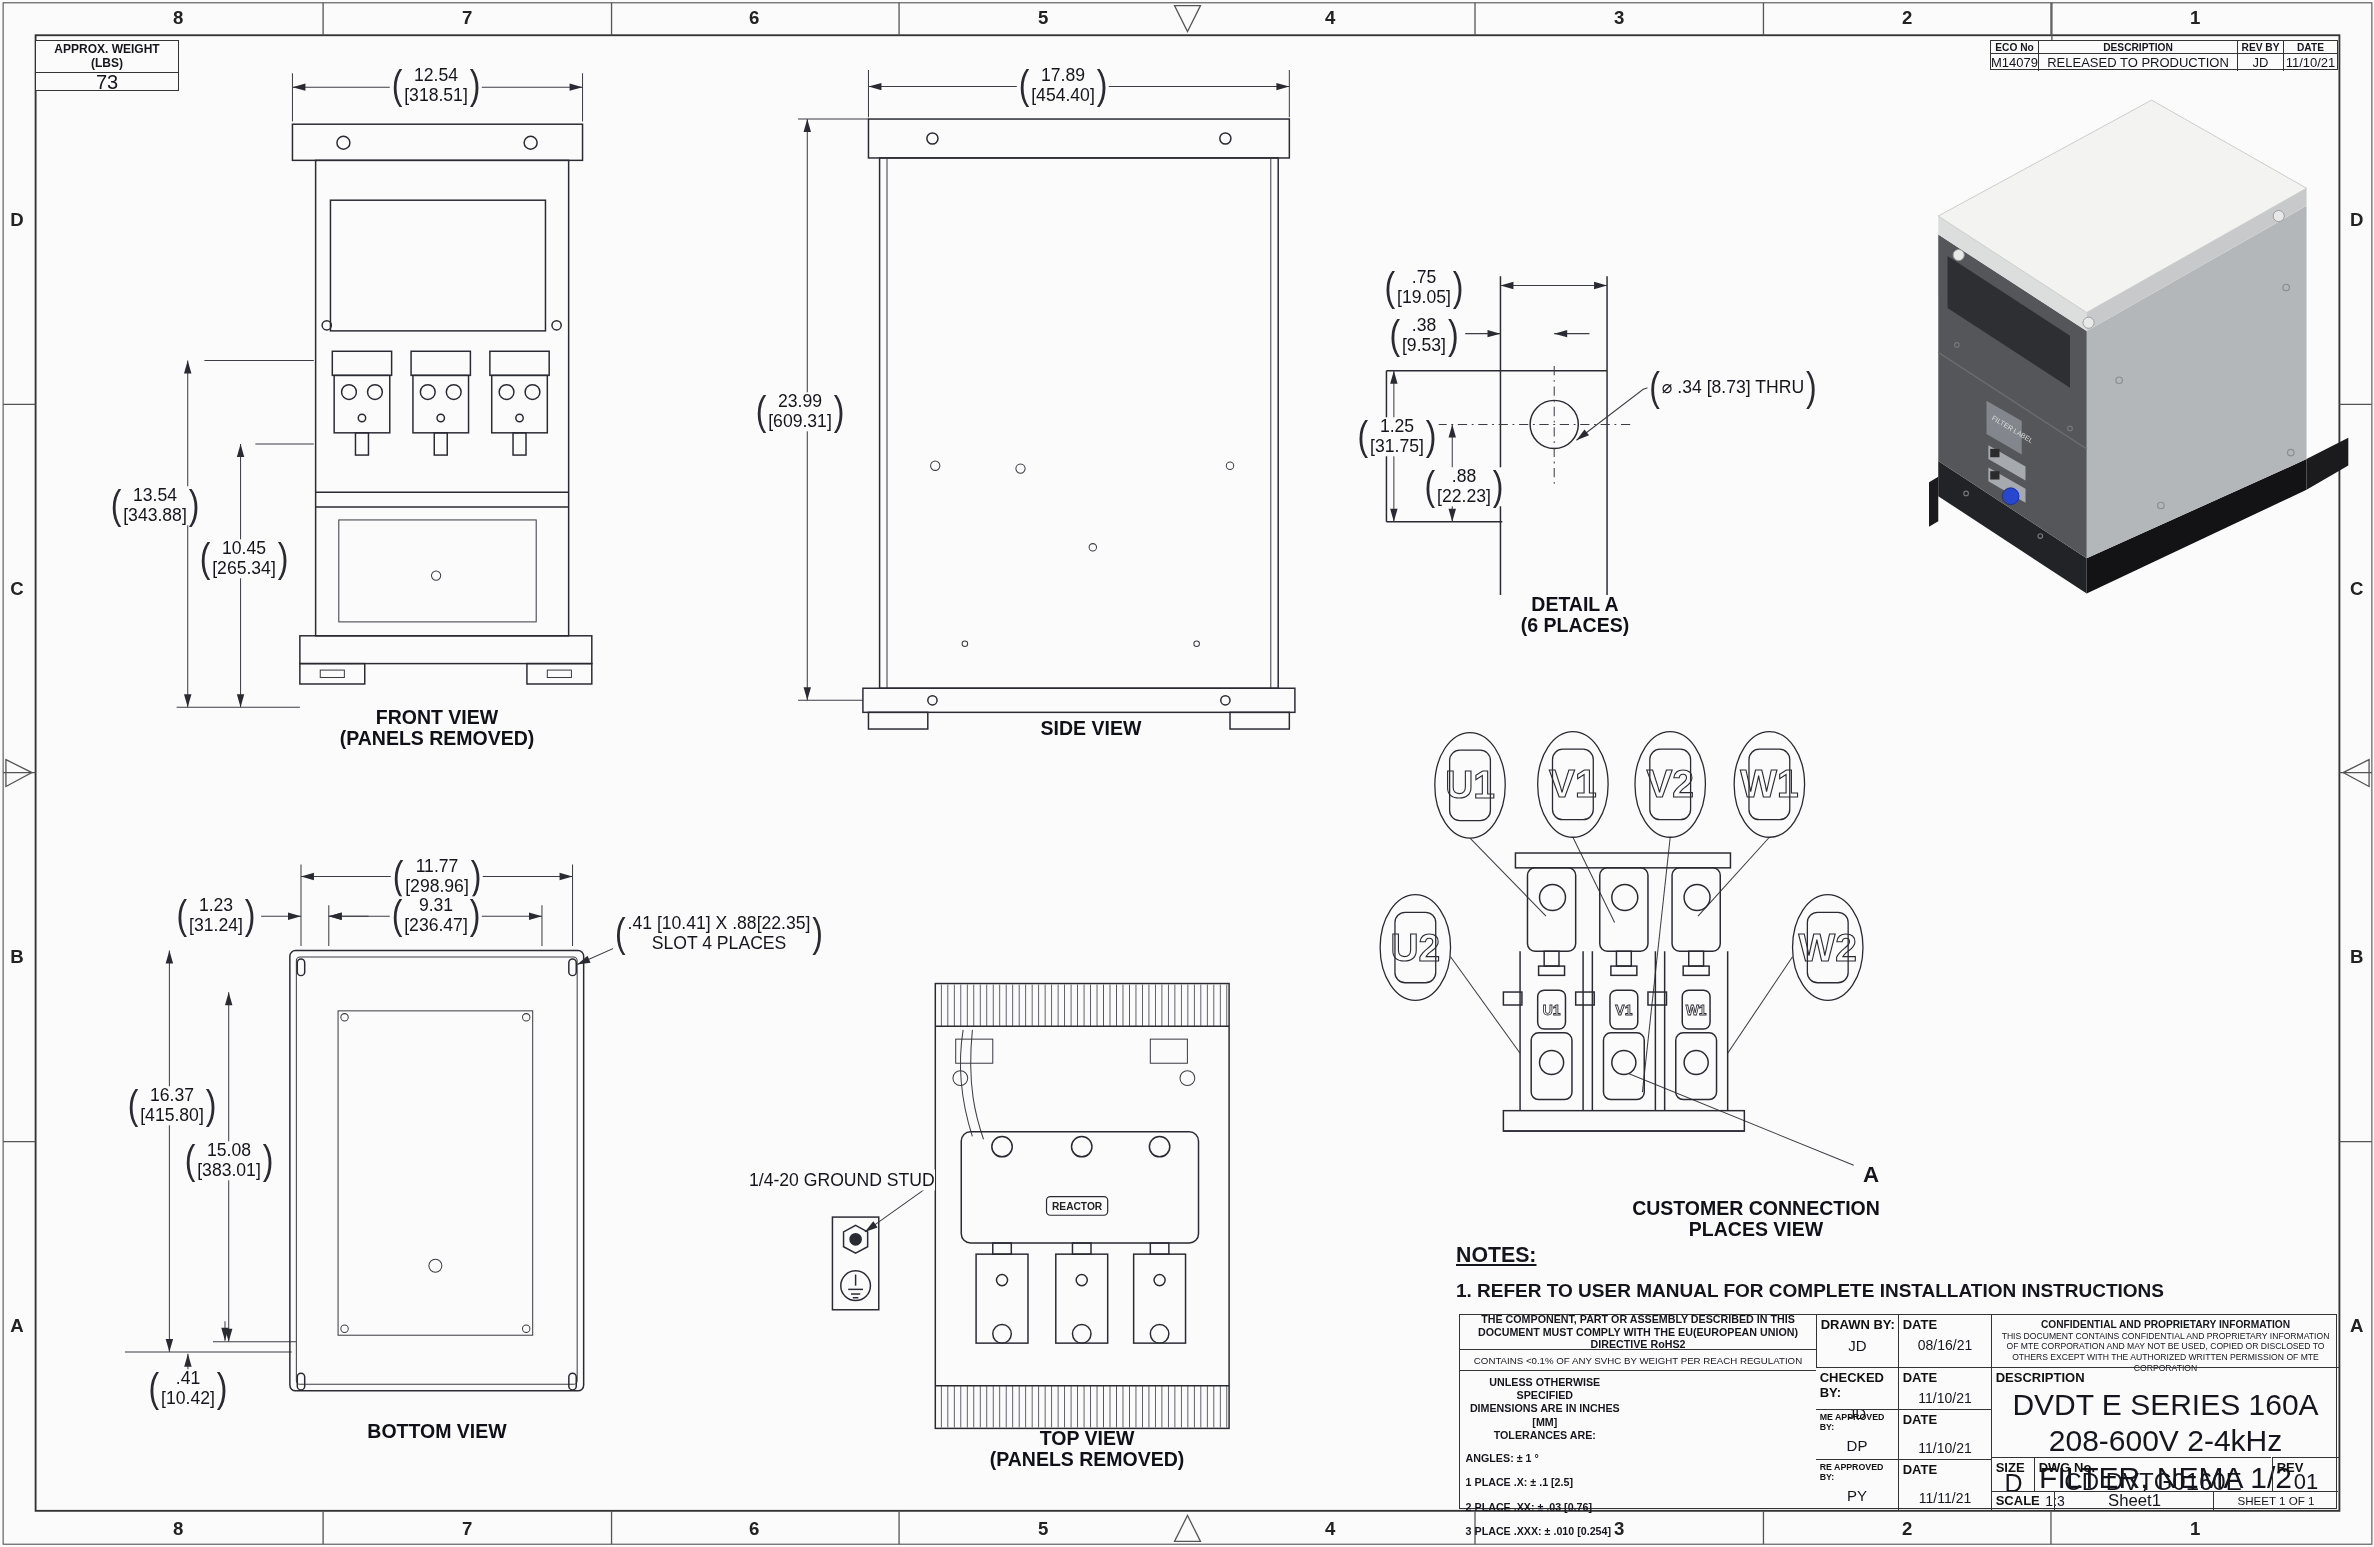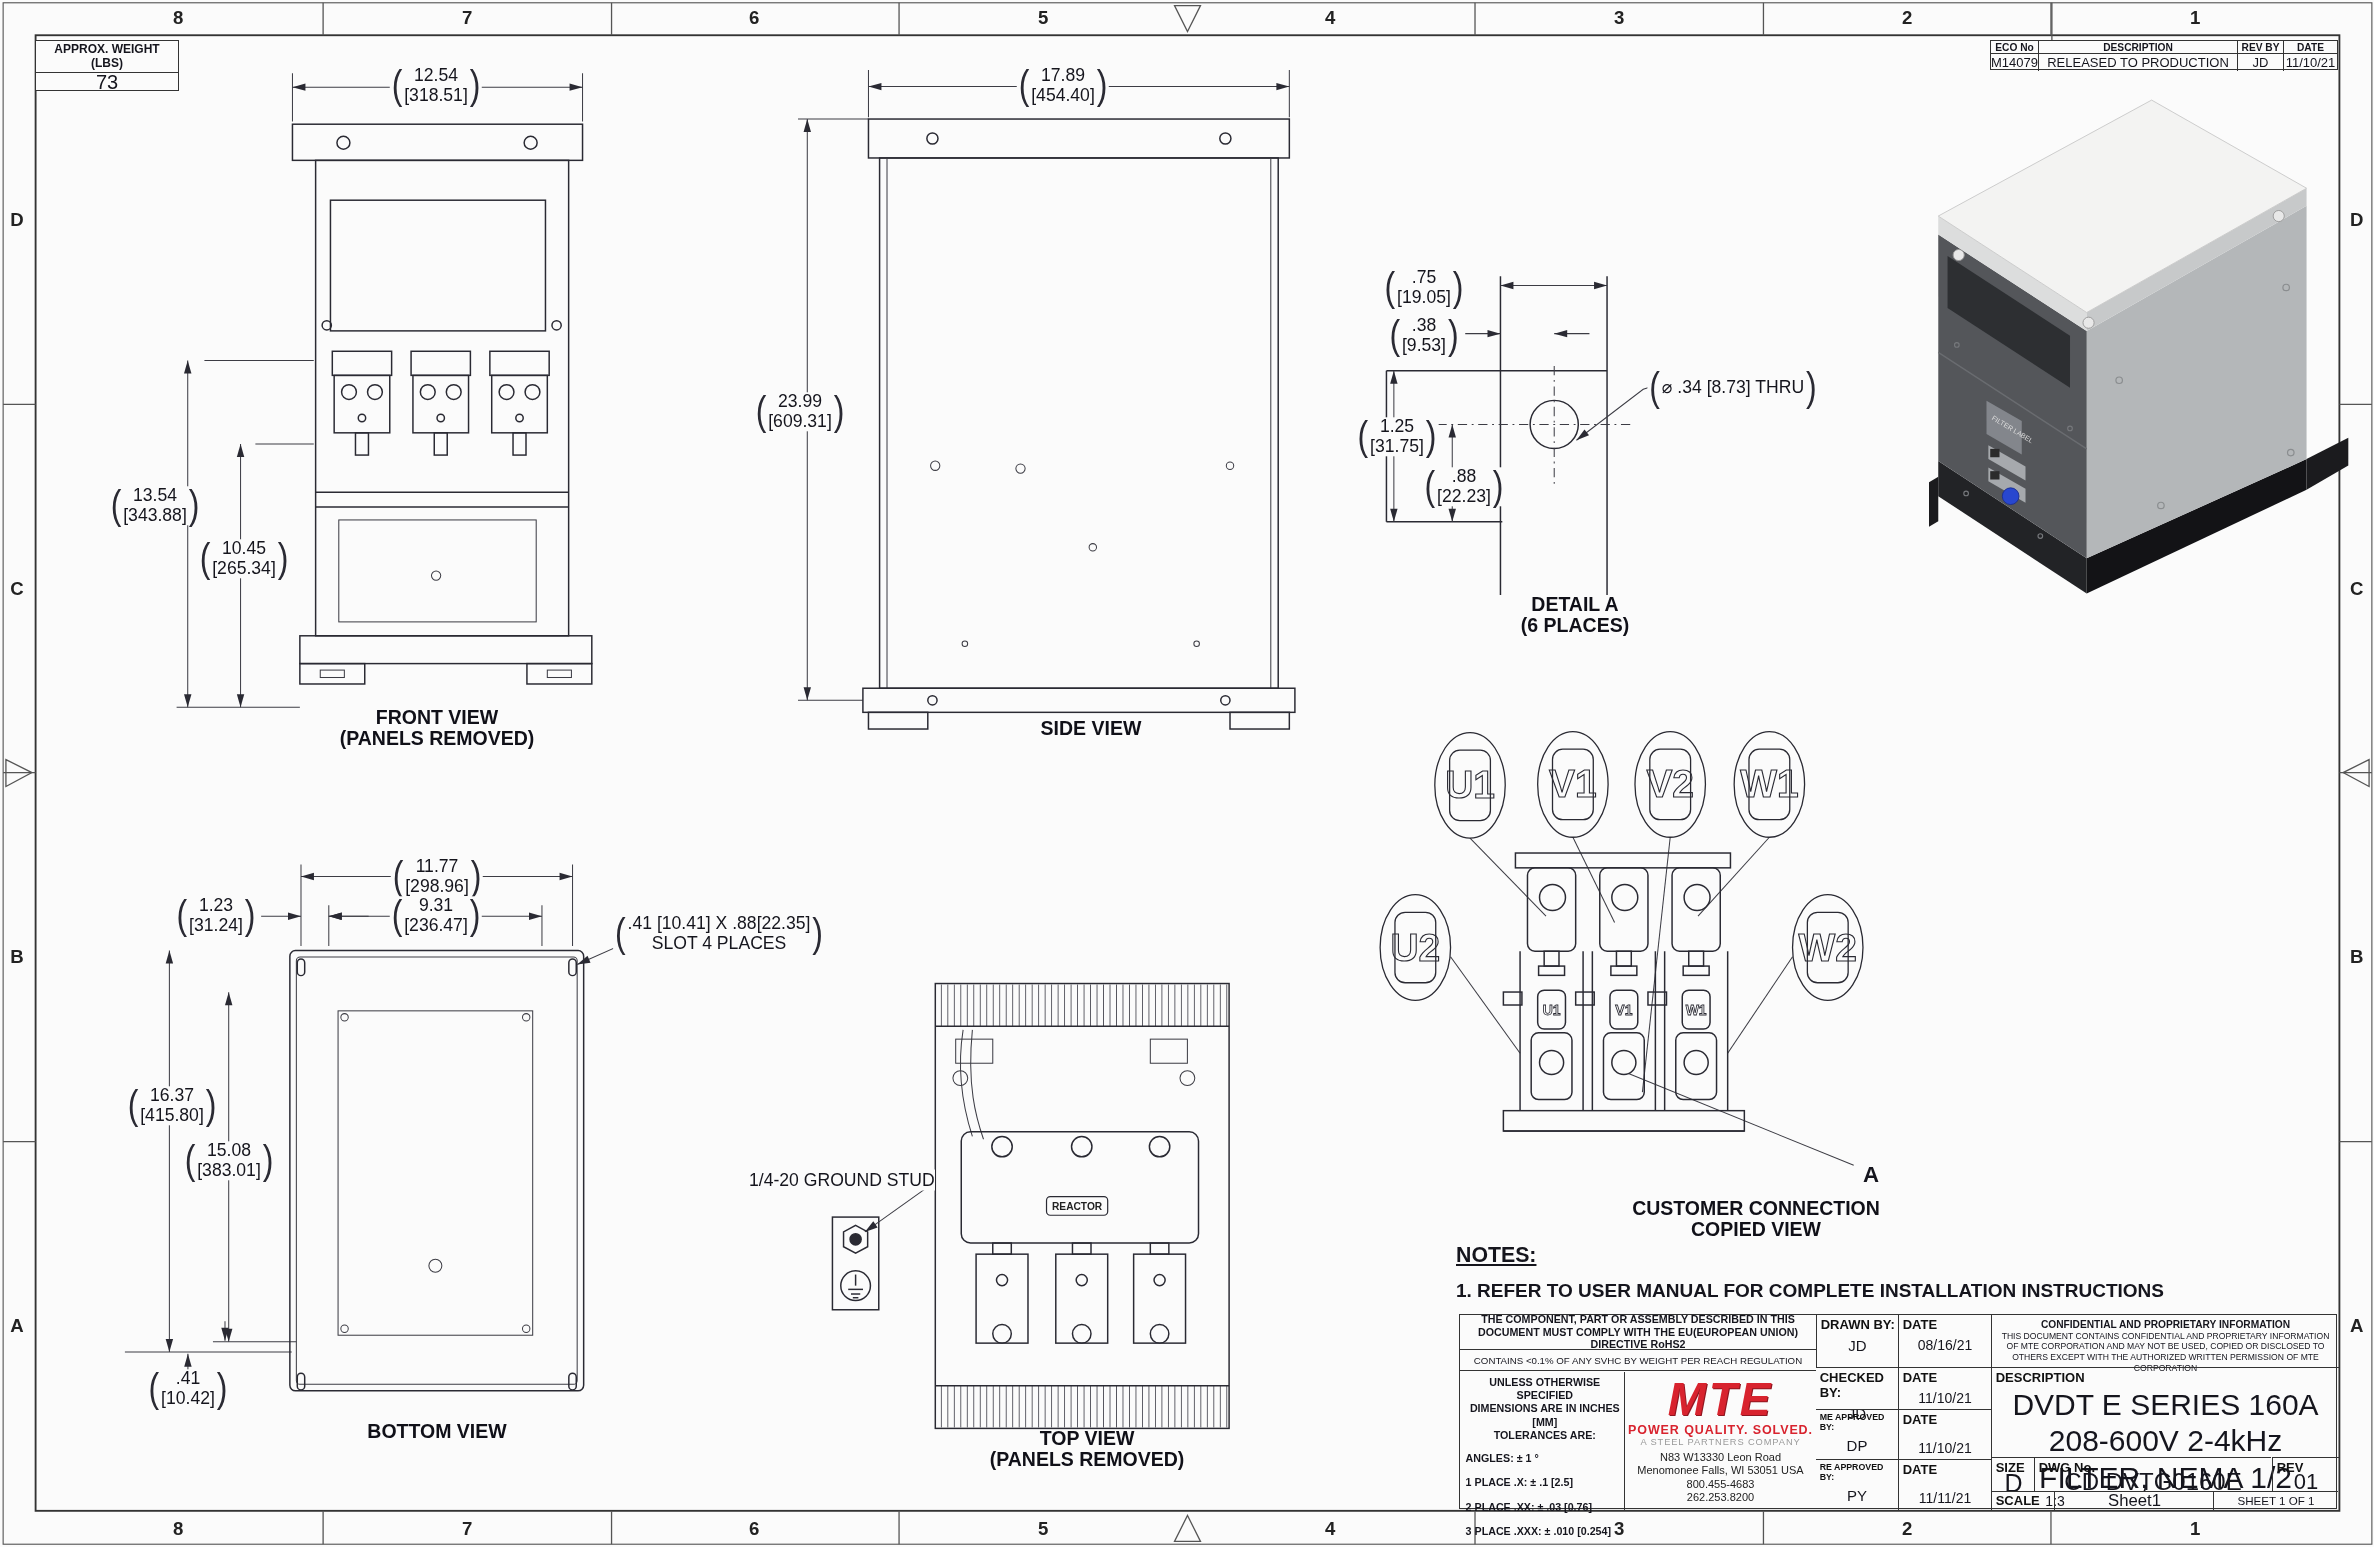--- a/index.html
+++ b/index.html
@@ -419,21 +419,21 @@
   </g>
   <g fill="none" stroke="#2a2a33" stroke-width="0.9" font-family="Liberation Sans, sans-serif" font-weight="bold">
     <text x="202" y="325" font-size="15" text-anchor="middle">U1</text>
     <text x="280" y="325" font-size="15" text-anchor="middle">V1</text>
     <text x="358" y="325" font-size="15" text-anchor="middle">W1</text>
   </g>
   <text x="538" y="505" font-size="24" font-weight="bold" fill="#15151d" font-family="Liberation Sans, sans-serif">A</text>
 </svg>
 <div class="cap" style="left:1756px;top:1198px">
   <span>CUSTOMER CONNECTION</span>
-    <span>COPIED VIEW</span>
+    <span>PLACES VIEW</span>
   </div>
 
 <svg class="view" style="left:111px;top:853px" width="519" height="603" viewBox="0 0 560 650">
   <defs>
     <marker id="arD" markerUnits="userSpaceOnUse" markerWidth="16" markerHeight="10" refX="15" refY="5" orient="auto-start-reverse">
       <path d="M1,1 L15,5 L1,9 Z" fill="#2a2a33"></path>
       </marker>
     <pattern id="perf" width="11" height="22" patternUnits="userSpaceOnUse">
       <rect x="4" y="4" width="3" height="13" rx="1.5" fill="none" stroke="#44444c" stroke-width="0.8"></rect>
       </pattern>
@@ -591,31 +591,20 @@
       <div>UNLESS OTHERWISE SPECIFIED</div>
       <div>DIMENSIONS ARE IN INCHES [MM]</div>
       <div>TOLERANCES ARE:</div>
     </div>
     <div style="margin-top:9.3px">ANGLES: ± 1 °</div>
     <div style="margin-top:11px">1 PLACE .X:  ± .1 [2.5]</div>
     <div style="margin-top:11px">2 PLACE .XX:  ± .03 [0.76]</div>
     <div style="margin-top:11px">3 PLACE .XXX:  ± .010 [0.254]</div>
   </div>
 
-  <div class="tb noT" style="left:164px;top:57px;width:192px;height:138px;display:flex;flex-direction:column;align-items:center;justify-content:center;box-sizing:border-box">
-    <div class="logo-mte">MTE</div>
-    <div class="logo-tag">POWER QUALITY. SOLVED.</div>
-    <div class="logo-sub">A STEEL PARTNERS COMPANY</div>
-    <div class="logo-addr">
-      <div>N83 W13330 Leon Road</div>
-      <div>Menomonee Falls, WI 53051 USA</div>
-      <div>800.455-4683</div>
-      <div>262.253.8200</div>
-    </div>
-  </div>
 
   <div class="tb noT" style="left:356px;top:0;width:82px;height:52px">
     <div class="tb-lab">DRAWN BY:</div>
       <div class="tb-val">JD</div>
     </div>
   <div class="tb noT" style="left:438px;top:0;width:93px;height:52px">
     <div class="tb-lab">DATE</div>
       <div class="tb-val" style="font-size:14px">08/16/21</div>
     </div>
   <div class="tb" style="left:356px;top:52px;width:82px;height:42px;border-left:none">

